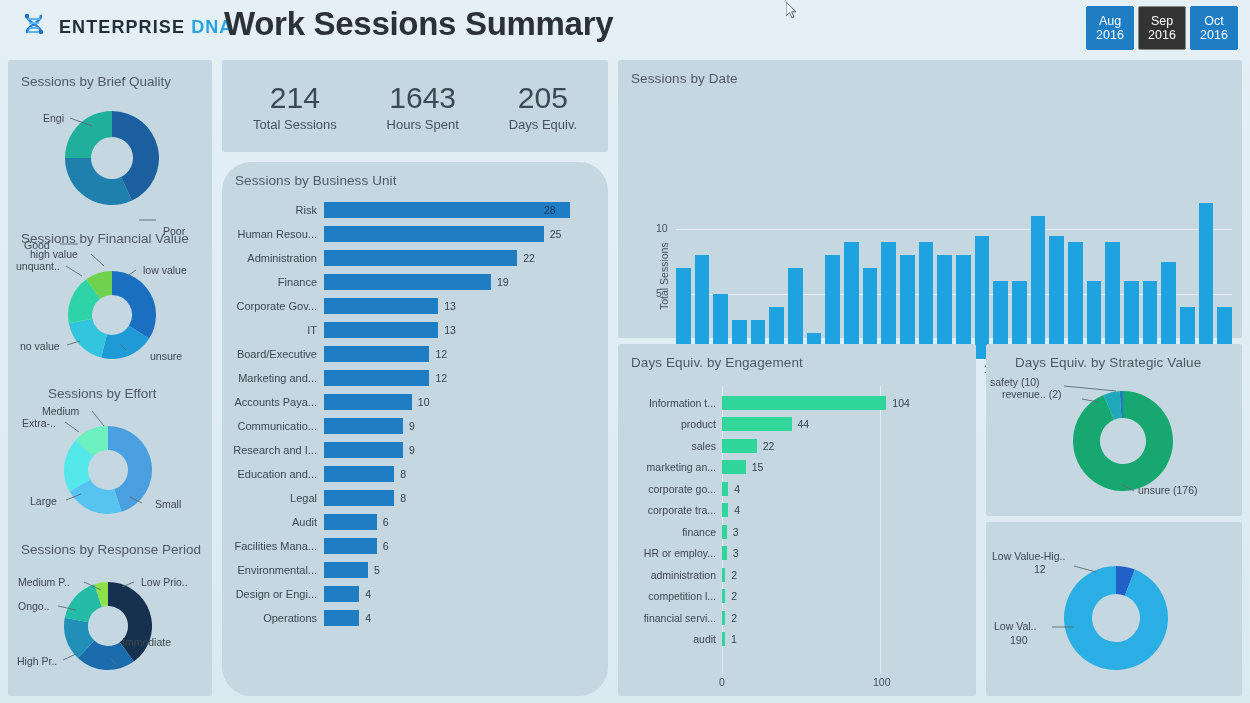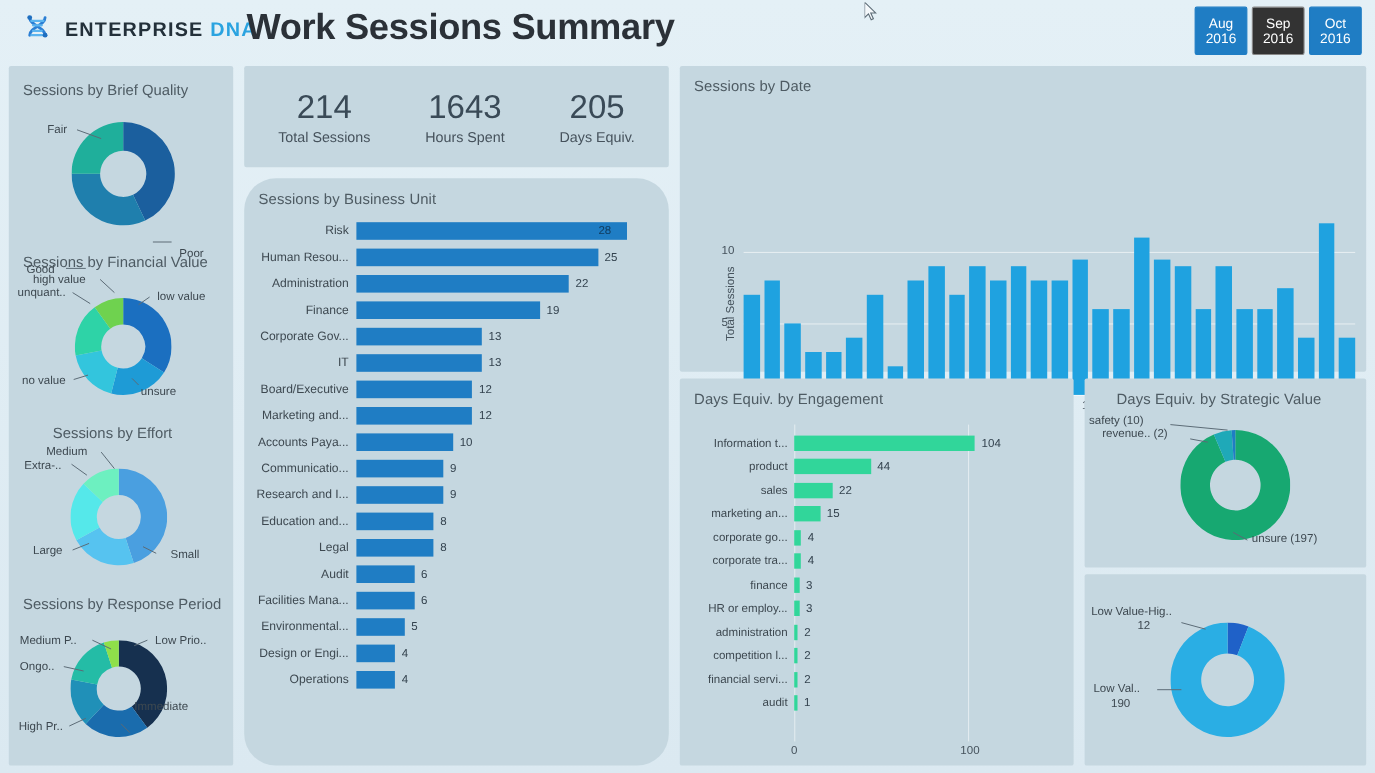--- a/index.html
+++ b/index.html
@@ -140,40 +140,40 @@
               <path d="M67.01162670355842 89.52687146590291 A47 47 0 0 1 0 47.00000000000001 L26 47 A21 21 0 0 0 55.94136512286653 66.00136810178641 Z" fill="#1f7fad"></path>
               <path d="M0 47.00000000000001 A47 47 0 0 1 46.99999999999999 0 L46.99999999999999 26 A21 21 0 0 0 26 47 Z" fill="#1faf9b"></path>
             </svg></div>
           <svg width="204" height="636" style="position: absolute; left: 0px; top: 0px; pointer-events: none;">
             <line x1="148" y1="160" x2="131" y2="160" stroke="#5b6a75" stroke-width=".9"></line>
             <line x1="52" y1="184" x2="70" y2="184" stroke="#5b6a75" stroke-width=".9"></line>
             <line x1="62" y1="58" x2="84" y2="66" stroke="#5b6a75" stroke-width=".9"></line>
           </svg>
           <div class="dlabel" style="left: 155px; top: 155px; margin-top: 10px;">Poor</div>
           <div class="dlabel" style="left: 16px; top: 179px;">Good</div>
-          <div class="dlabel" style="left: 35px; top: 52px;">Fair</div>
+          <div class="dlabel" style="left: 35px; top: 52px;">Engi</div>
         </div>
         <div class="donut-block">
           <div class="donut-title" style="left: 13px; top: 171px;">Sessions by Financial Value</div>
           <div class="donut-svg" style="left: 60px; top: 211px;"><svg width="88" height="88" viewBox="0 0 88 88">
               <path d="M44 0 A44 44 0 0 1 81.15042872208866 67.57637897907586 L60.886558510040295 54.71653589957994 A20 20 0 0 0 44 24 Z" fill="#1b6fc0"></path>
               <path d="M81.15042872208866 67.57637897907586 A44 44 0 0 1 33.05764496474637 86.61765908965977 L39.0262022567029 63.37166322257262 A20 20 0 0 0 60.886558510040295 54.71653589957994 Z" fill="#1e9bd6"></path>
               <path d="M33.05764496474637 86.61765908965977 A44 44 0 0 1 0.7793609679376985 52.24477784177188 L24.354254985426227 47.74762629171449 A20 20 0 0 0 39.0262022567029 63.37166322257262 Z" fill="#33c5dd"></path>
               <path d="M0.7793609679376985 52.24477784177188 A44 44 0 0 1 18.137448899131176 8.403252247502316 L32.24429495415053 27.819660112501055 A20 20 0 0 0 24.354254985426227 47.74762629171449 Z" fill="#2ed3a7"></path>
               <path d="M18.137448899131176 8.403252247502316 A44 44 0 0 1 43.99999999999999 0 L43.99999999999999 24 A20 20 0 0 0 32.24429495415053 27.819660112501055 Z" fill="#6fd24f"></path>
             </svg></div>
           <svg width="204" height="636" style="position: absolute; left: 0px; top: 0px; pointer-events: none;">
             <line x1="128" y1="210" x2="118" y2="217" stroke="#5b6a75" stroke-width=".9"></line>
             <line x1="118" y1="290" x2="112" y2="284" stroke="#5b6a75" stroke-width=".9"></line>
             <line x1="59" y1="285" x2="72" y2="281" stroke="#5b6a75" stroke-width=".9"></line>
             <line x1="58" y1="206" x2="74" y2="216" stroke="#5b6a75" stroke-width=".9"></line>
             <line x1="83" y1="194" x2="96" y2="206" stroke="#5b6a75" stroke-width=".9"></line>
           </svg>
           <div class="dlabel" style="left: 135px; top: 204px;">low value</div>
-          <div class="dlabel" style="left: 120px; top: 290px;">unsure</div>
+          <div class="dlabel" style="left: 142px; top: 290px;">unsure</div>
           <div class="dlabel" style="left: 12px; top: 280px;">no value</div>
           <div class="dlabel" style="left: 8px; top: 200px;">unquant..</div>
           <div class="dlabel" style="left: 22px; top: 188px;">high value</div>
         </div>
         <div class="donut-block">
           <div class="donut-title" style="left: 13px; top: 326px; margin-left: 27px;">Sessions by Effort</div>
           <div class="donut-svg" style="left: 56px; top: 366px;"><svg width="88" height="88" viewBox="0 0 88 88">
               <path d="M44 0 A44 44 0 0 1 57.59674775249769 85.84648671698676 L50.180339887498945 63.02113032590307 A20 20 0 0 0 44 24 Z" fill="#4a9fe0"></path>
               <path d="M57.59674775249769 85.84648671698676 A44 44 0 0 1 5.442506078070004 65.19716166047547 L26.473866399122727 53.6350734820343 A20 20 0 0 0 50.180339887498945 63.02113032590307 Z" fill="#56c3f0"></path>
               <path d="M5.442506078070004 65.19716166047547 A44 44 0 0 1 11.925380393457893 13.879927339137694 L29.420627451571768 30.309057881426227 A20 20 0 0 0 26.473866399122727 53.6350734820343 Z" fill="#55e8ea"></path>
@@ -459,21 +459,21 @@
             <path d="M30.48053624182524 3.9675056661785675 A50 50 0 0 1 46.66036831274389 0.11165606884234336 L48.46376942386219 27.05136179166748 A23 23 0 0 0 41.02104667123961 28.825052606442142 Z" fill="#1fa9b8"></path>
             <path d="M46.66036831274389 0.11165606884234336 A50 50 0 0 1 49.99999999999994 0 L49.99999999999998 27 A23 23 0 0 0 48.46376942386219 27.05136179166748 Z" fill="#1f7dc4"></path>
           </svg></div>
         <svg width="256" height="172" style="position: absolute; left: 0px; top: 0px; pointer-events: none;">
           <line x1="96" y1="55" x2="112" y2="58" stroke="#5b6a75" stroke-width=".9"></line>
           <line x1="78" y1="42" x2="130" y2="47" stroke="#5b6a75" stroke-width=".9"></line>
           <line x1="148" y1="147" x2="135" y2="140" stroke="#5b6a75" stroke-width=".9"></line>
         </svg>
         <div class="dlabel" style="left: 16px; top: 44px;">revenue.. (2)</div>
         <div class="dlabel" style="left: 4px; top: 32px;">safety (10)</div>
-        <div class="dlabel" style="left: 152px; top: 140px;">unsure (197)</div>
+        <div class="dlabel" style="left: 152px; top: 140px;">unsure (176)</div>
       </div>
   </div>
 
   <div class="panel" id="rv-panel">
     <div id="rv-chart" style="position: absolute; left: 0px; top: 0px; width: 256px; height: 174px;">
         <div style="position: absolute; left: 78px; top: 44px;"><svg width="104" height="104" viewBox="0 0 104 104">
             <path d="M52 0 A52 52 0 0 1 70.96187936669807 3.5805087709217034 L60.75163663078372 29.652542509656172 A24 24 0 0 0 52 28 Z" fill="#1f61c8"></path>
             <path d="M70.96187936669807 3.5805087709217034 A52 52 0 1 1 51.99999999999999 0 L51.99999999999999 28 A24 24 0 1 0 60.75163663078372 29.652542509656172 Z" fill="#2aaee4"></path>
           </svg></div>
         <svg width="256" height="174" style="position: absolute; left: 0px; top: 0px; pointer-events: none;">

